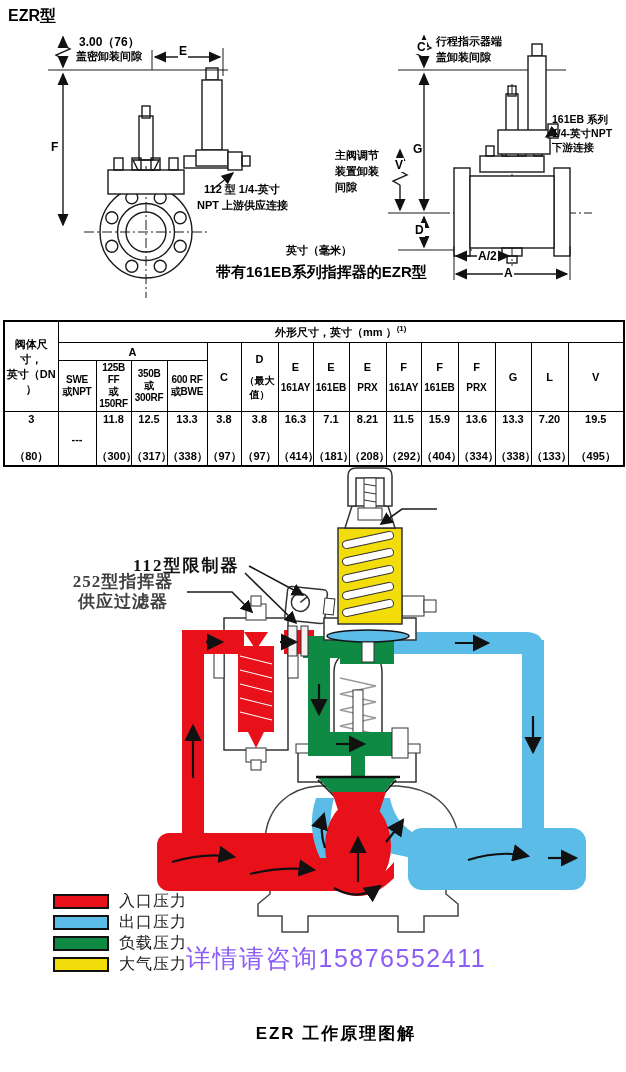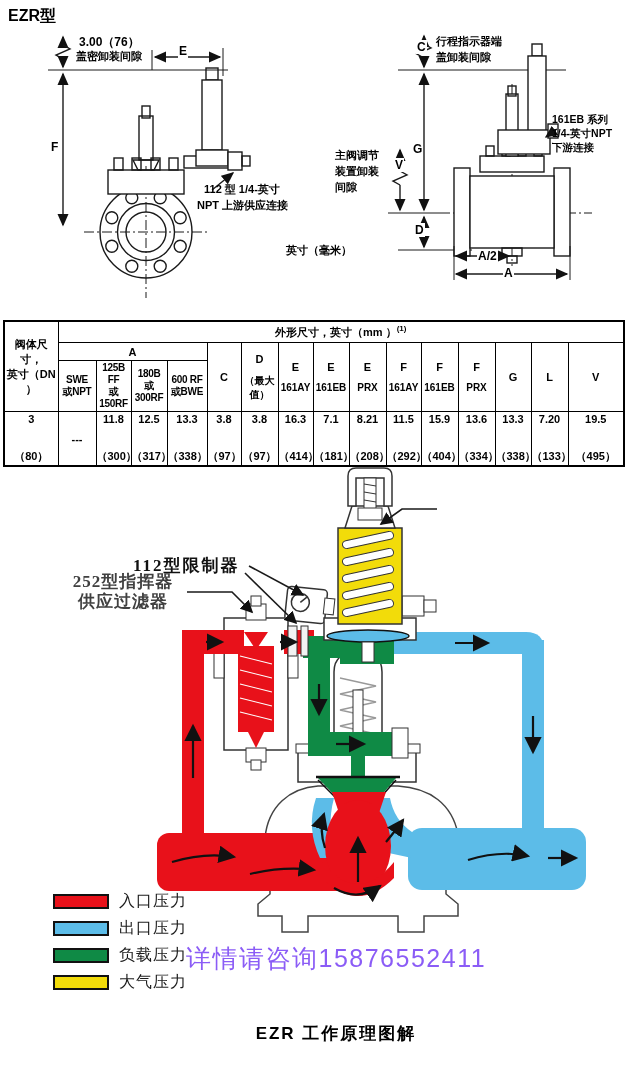--- a/index.html
+++ b/index.html
@@ -22,21 +22,21 @@
   .l2{margin-top:24px;}
   .l2:empty{display:none;}
   tr.r3 .l2{margin-top:0;}
   td.colhead .l2{margin-top:9px;font-size:10px;}
   sup{font-size:8px;}
   .slabel{position:absolute;font-family:"Liberation Serif",serif;font-size:17px;color:#111;
           letter-spacing:2px;white-space:nowrap;font-weight:bold;}
   .flabel{position:absolute;left:56px;top:572px;width:134px;text-align:center;
           font-family:"Liberation Serif",serif;font-size:17px;color:#404040;letter-spacing:1px;
           line-height:20px;font-weight:bold;}
-  .legend{position:absolute;left:53px;top:894px;display:flex;flex-direction:column;gap:12px;}
+  .legend{position:absolute;left:53px;top:894px;display:flex;flex-direction:column;gap:6px;}
   .legend-row{display:flex;align-items:center;height:15px;}
   .swatch{display:inline-block;width:52px;height:11px;border:2px solid #111;}
   .legend-label{margin-left:10px;font-family:"Liberation Serif",serif;font-size:16px;color:#1a1a1a;letter-spacing:1px;}
   .watermark{position:absolute;left:186px;top:942px;font-family:Liberation Sans, sans-serif;
              font-size:25px;color:#8b5cf6;letter-spacing:1.5px;white-space:nowrap;}
   .scap{position:absolute;left:0;top:1022px;width:626px;text-align:center;
         font-weight:bold;font-size:17px;letter-spacing:2px;padding-left:23px;}
 </style>
 </head>
 <body>
@@ -146,20 +146,21 @@
   <div class="lbl" style="left:335px;top:181px">间隙</div>
   <div class="dim" style="left:394px;top:158px">V</div>
   <div class="dim" style="left:414px;top:223px">D</div>
   <div class="dim" style="left:477px;top:249px">A/2</div>
   <div class="dim" style="left:503px;top:266px">A</div>
   <div class="lbl" style="left:552px;top:113px;font-size:10.5px">161EB 系列</div>
   <div class="lbl" style="left:552px;top:127px;font-size:10.5px">1/4-英寸NPT</div>
   <div class="lbl" style="left:552px;top:141px;font-size:10.5px">下游连接</div>
 
   <div class="units">英寸（毫米）</div>
+  <div class="dcap">带有161EB系列指挥器的EZR型</div>
 
   <table class="dims">
     <colgroup>
       <col style="width:54px">
         <col style="width:38px">
         <col style="width:35px">
         <col style="width:36px">
       <col style="width:40px">
         <col style="width:34px">
         <col style="width:37px">
@@ -229,21 +230,21 @@
     <tr class="r3">
       <td>
             <div>SWE</div>
             <div class="l2">或NPT</div>
           </td>
       <td>
             <div>125B FF</div>
             <div class="l2">或150RF</div>
           </td>
       <td>
-            <div>180B</div>
+            <div>350B</div>
             <div class="l2">或300RF</div>
           </td>
       <td>
             <div>600 RF</div>
             <div class="l2">或BWE</div>
           </td>
     </tr>
     <tr class="r4">
       <td>
             <div>3</div>

